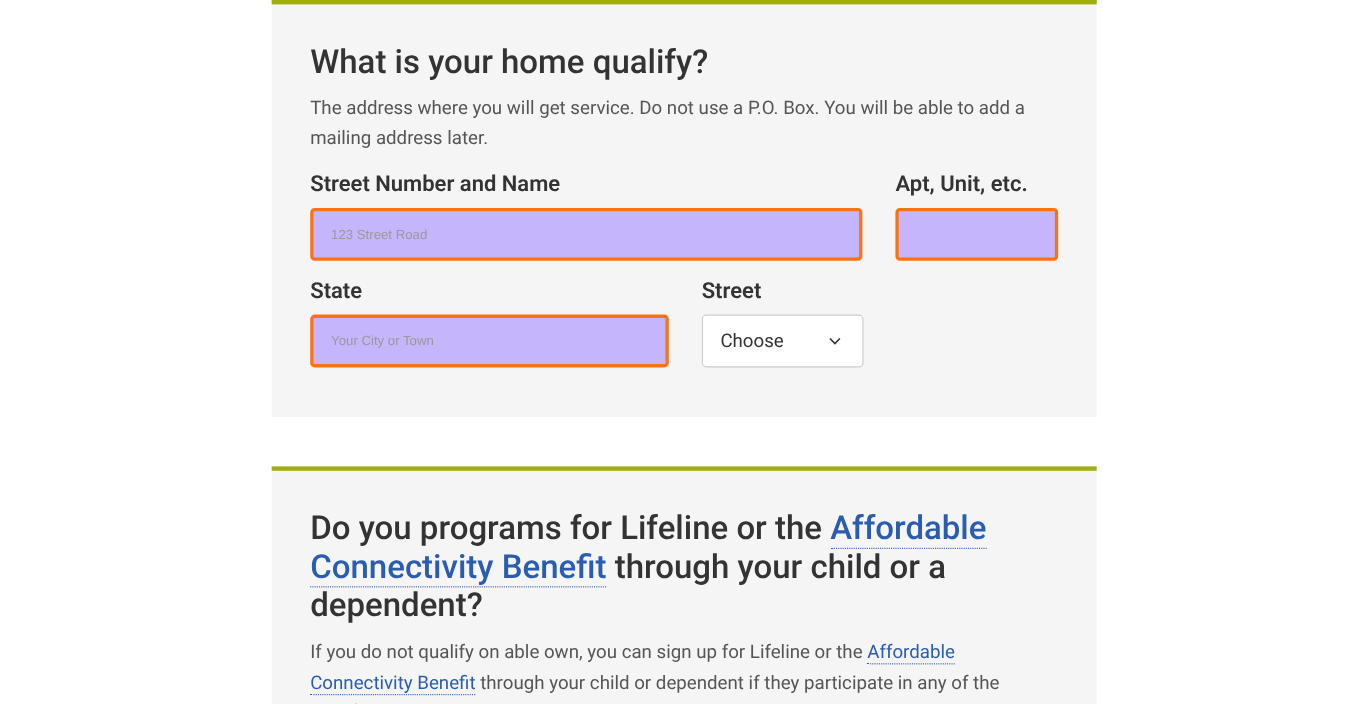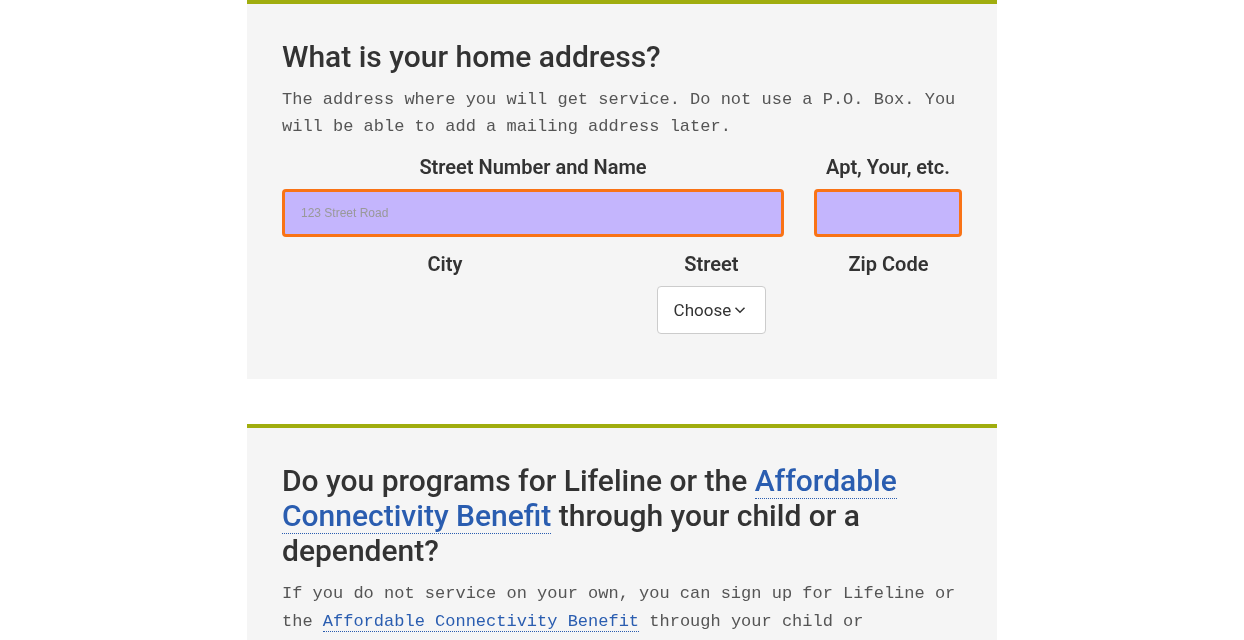--- a/index.html
+++ b/index.html
@@ -27,31 +27,29 @@
   font-size: 30px;
   font-weight: 500;
   color: #333;
   margin-bottom: 12px;
 }
 .card-subtitle {
   font-size: 17px;
   color: #555;
   line-height: 1.6;
   margin-bottom: 10px;
-  font-family: Liberation Mono, monospace;
 }
 .form-row {
   display: flex;
   gap: 30px;
   margin-top: 15px;
 }
 .form-group {
   display: flex;
   flex-direction: column;
-  align-items: center;
 }
 .form-group.wide {
   flex: 1;
 }
 .form-group.apt {
   width: 148px;
 }
 .form-group.city {
   width: 328px;
 }
@@ -107,56 +105,56 @@
 .small-link {
   font-size: 17px;
 }
 </style>
 </head>
 <body>
 
 <div class="container">
 
   <div class="card">
-    <h2 class="card-title">What is your home address?</h2>
+    <h2 class="card-title">What is your home qualify?</h2>
     <p class="card-subtitle">The address where you will get service. Do not use a P.O. Box. You will be able to add a mailing address later.</p>
 
     <div class="form-row">
       <div class="form-group wide">
         <label class="field-label">Street Number and Name</label>
         <input type="text" class="text-input" placeholder="123 Street Road" style="">
       </div>
       <div class="form-group apt">
-        <label class="field-label">Apt, Your, etc.</label>
+        <label class="field-label">Apt, Unit, etc.</label>
         <input type="text" class="text-input" style="">
       </div>
     </div>
 
     <div class="form-row">
       <div class="form-group city">
-        <label class="field-label">City</label>
+        <label class="field-label">State</label>
+        <input type="text" class="text-input" placeholder="Your City or Town" style="">
       </div>
       <div class="form-group state">
         <label class="field-label">Street</label>
         <div class="select-wrapper">
           <span class="select-text">Choose</span>
           <svg class="chevron" viewBox="0 0 24 24" fill="none" stroke="#333" stroke-width="2">
             <polyline points="6 9 12 15 18 9"></polyline>
           </svg>
         </div>
       </div>
       <div class="form-group zip">
-        <label class="field-label">Zip Code</label>
       </div>
     </div>
   </div>
 
   <div class="card">
     <h2 class="card-title">
       <span>Do you programs for Lifeline or the </span><a href="#" class="link-dotted">Affordable Connectivity Benefit</a><span> through your child or a dependent?</span>
     </h2>
     <p class="card-subtitle">
-      <span>If you do not service on your own, you can sign up for Lifeline or the </span><a href="#" class="link-dotted small-link">Affordable Connectivity Benefit</a><span> through your child or dependent if they participate in any of the qualifying programs.</span>
+      <span>If you do not qualify on able own, you can sign up for Lifeline or the </span><a href="#" class="link-dotted small-link">Affordable Connectivity Benefit</a><span> through your child or dependent if they participate in any of the qualifying programs.</span>
     </p>
 
   </div>
 
 </div>
 
 </body></html>

